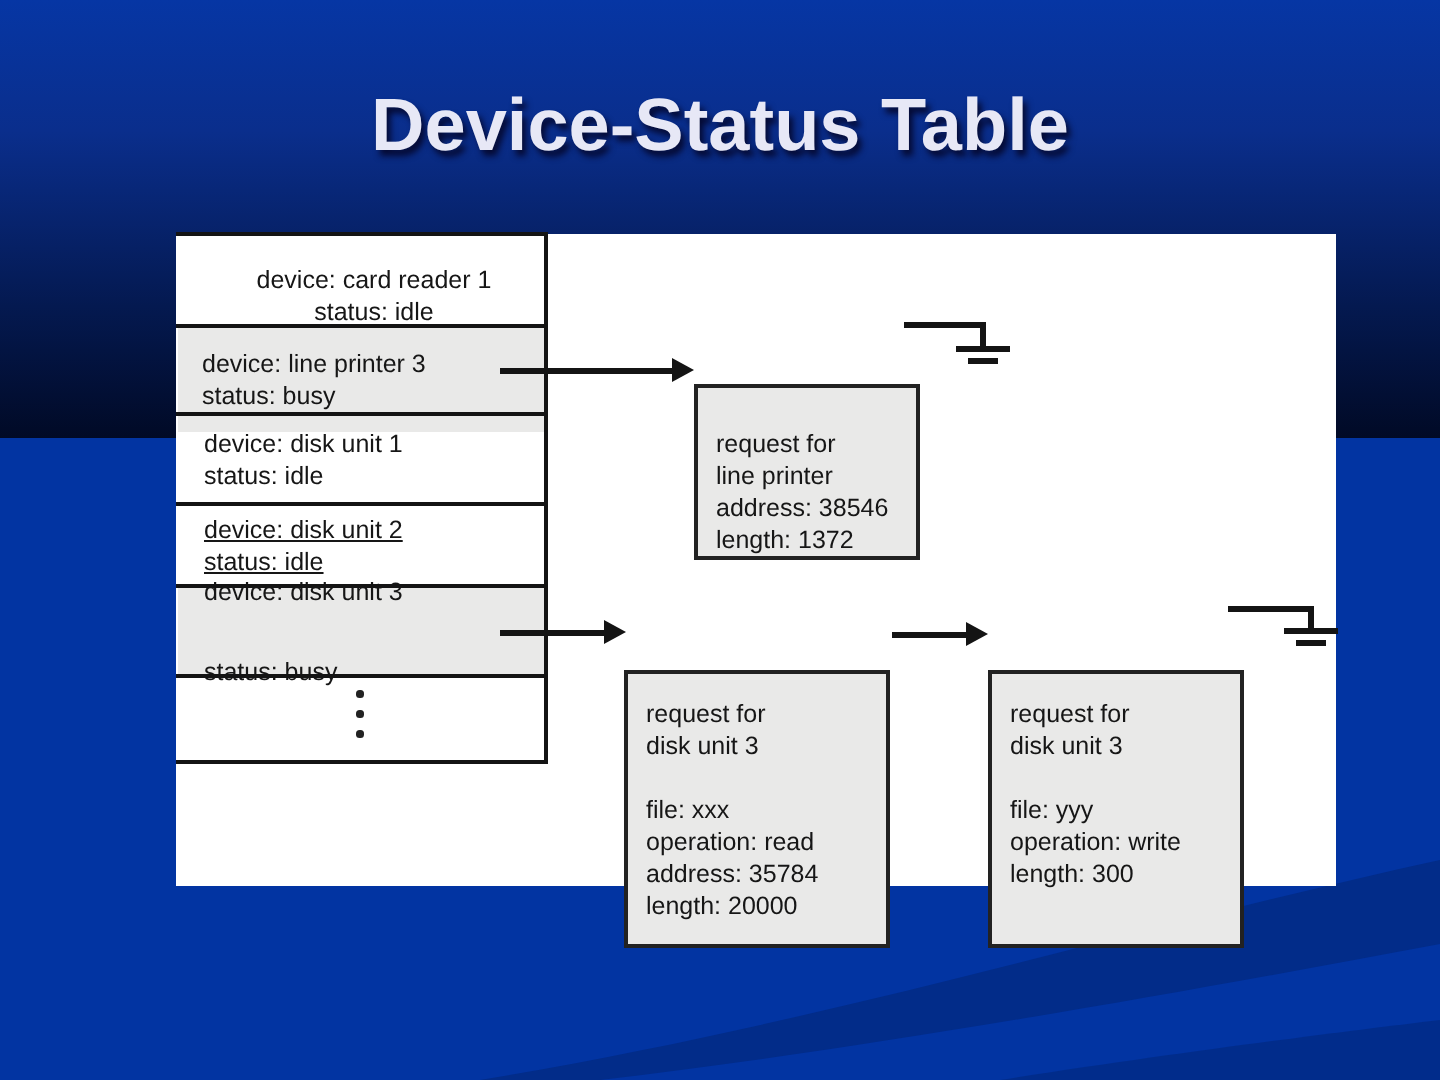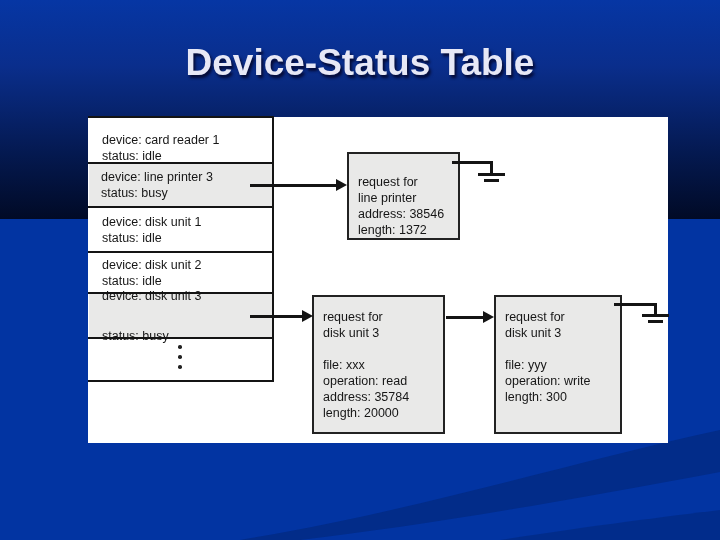--- a/index.html
+++ b/index.html
@@ -21,39 +21,39 @@
   }
   .panel{position:absolute;left:88px;top:117px;width:580px;height:326px;background:#ffffff;}
 
   
   .trow{
     position:absolute;left:89px;width:183px;display:flex;flex-direction:column;
     justify-content:center;padding-left:13px;box-sizing:border-box;
     font-size:12.5px;line-height:16px;color:#161616;
   }
   .trow.shaded{background:#e9e9e8;}
-  .r1{top:117px;height:62px;}
-  .r2{top:164px;height:42px;padding-left:12px;}
+  .r1{top:117px;height:62px;align-items:center;}
+  .r2{top:164px;height:52px;padding-left:12px;}
   .r3{top:208px;height:43px;border-radius:19px;}
-  .r4{top:253px;height:39px;}
+  .r4{top:253px;height:39px;text-decoration:underline;}
   .r5{top:294px;height:43px;gap:24px;}
 
   .hline,.vline,.seg{position:absolute;background:#141414;}
   .hline{left:88px;width:186px;height:2px;}
   .l-top{top:116px;} .l-s1{top:162px;} .l-s2{top:206px;} .l-s3{top:251px;}
   .l-s4{top:292px;} .l-s5{top:337px;} .l-bot{top:380px;}
   .vline{left:272px;top:116px;width:2px;height:266px;}
 
   .dot{position:absolute;left:178px;width:3.5px;height:3.5px;border-radius:50%;background:#222;}
   .d1{top:345px;} .d2{top:355px;} .d3{top:365px;}
 
   
   .rbox{
     position:absolute;box-sizing:border-box;background:#e9e9e8;border:2px solid #222;
-    font-size:12.5px;line-height:16px;color:#161616;
+    font-size:12.5px;line-height:16px;color:#161616;margin-top:40px;
   }
   .b1{left:347px;top:152px;width:113px;height:88px;padding:20px 0 0 9px;}
   .b2{left:312px;top:295px;width:133px;height:139px;padding:12px 0 0 9px;}
   .b3{left:494px;top:295px;width:128px;height:139px;padding:12px 0 0 9px;}
   .box-line{min-height:16px;}
 
   
   .segA{left:250px;top:184px;width:88px;height:3px;}
   .segB{left:250px;top:315px;width:54px;height:3px;}
   .segC{left:446px;top:316px;width:39px;height:3px;}

